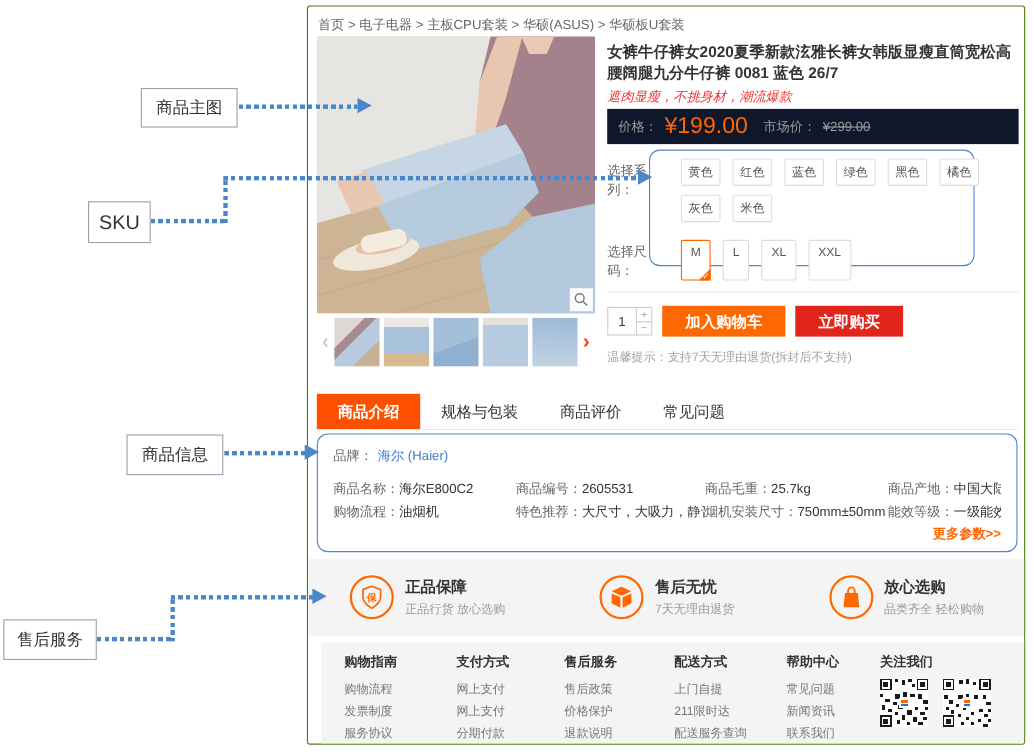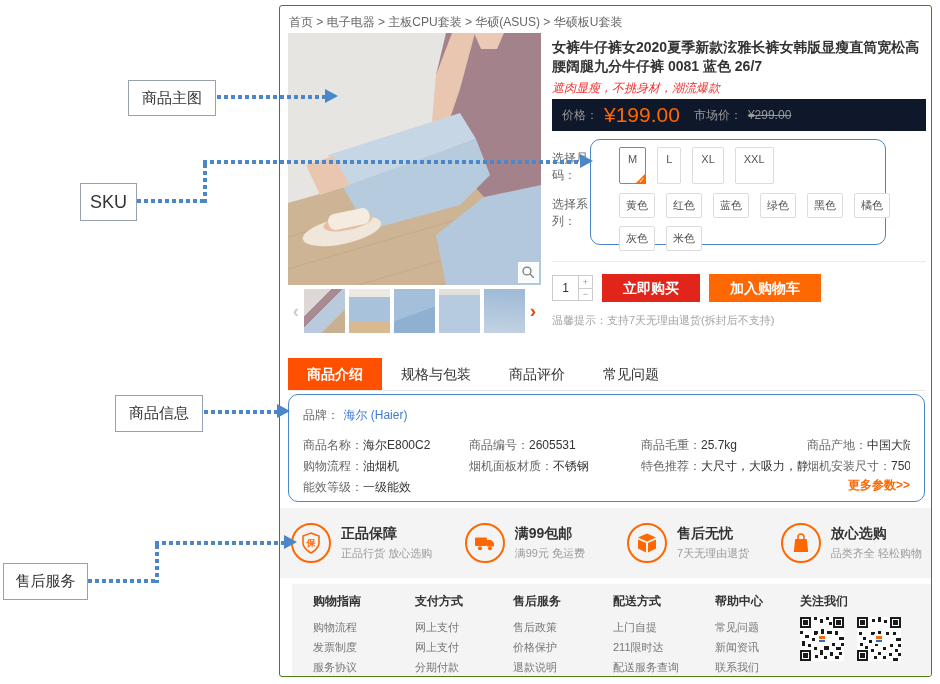--- a/index.html
+++ b/index.html
@@ -195,58 +195,58 @@
 
       <div class="price-bar">
         <span class="price-label">价格：</span>
         <span class="price-now">¥199.00</span>
         <span class="mkt-label" style="margin-left:8px;">市场价：</span>
         <span class="mkt-val">¥299.00</span>
       </div>
 
       <div class="sku-zone">
         <div class="sku-overlay"></div>
+        <div class="sku-row">
+          <div class="sku-label">选择系列：</div>
+          <div class="chips">
+            <span class="chip">黄色</span>
+            <span class="chip">红色</span>
+            <span class="chip">蓝色</span>
+            <span class="chip">绿色</span>
+            <span class="chip">黑色</span>
+            <span class="chip">橘色</span>
+            <span class="chip">灰色</span>
+            <span class="chip">米色</span>
+          </div>
+        </div>
         <div class="sku-row" style="margin-top:7px;">
           <div class="sku-label">选择尺码：</div>
           <div class="chips">
             <span class="chip size selected">
               <span>M</span>
               <i class="corner"></i>
               <i class="tick">✓</i>
             </span>
             <span class="chip size">L</span>
             <span class="chip size">XL</span>
             <span class="chip size">XXL</span>
           </div>
         </div>
-        <div class="sku-row">
-          <div class="sku-label">选择系列：</div>
-          <div class="chips">
-            <span class="chip">黄色</span>
-            <span class="chip">红色</span>
-            <span class="chip">蓝色</span>
-            <span class="chip">绿色</span>
-            <span class="chip">黑色</span>
-            <span class="chip">橘色</span>
-            <span class="chip">灰色</span>
-            <span class="chip">米色</span>
-          </div>
-        </div>
       </div>
 
       <div class="buy-row">
         <div class="qty">
           <div class="qty-val">1</div>
           <div class="qty-btns">
             <div class="qty-btn">+</div>
             <div class="qty-btn">−</div>
           </div>
         </div>
+        <button class="btn btn-cart">加入购物车</button>
         <button class="btn btn-buy">立即购买</button>
-        <button class="btn btn-cart">加入购物车</button>
       </div>
       <div class="buy-tip">温馨提示：支持7天无理由退货(拆封后不支持)</div>
     </div>
 
     <div class="tabs">
       <div class="tab active">商品介绍</div>
       <div class="tab">规格与包装</div>
       <div class="tab">商品评价</div>
       <div class="tab">常见问题</div>
     </div>
@@ -255,53 +255,38 @@
       <div>
         <span class="brand-label">品牌：</span>
         <span class="brand-link">海尔 (Haier)</span>
       </div>
       <div class="info-grid">
         <div class="info-cell"><span class="f-label">商品名称：</span><span class="f-value">海尔E800C2</span></div>
         <div class="info-cell"><span class="f-label">商品编号：</span><span class="f-value">2605531</span></div>
         <div class="info-cell"><span class="f-label">商品毛重：</span><span class="f-value">25.7kg</span></div>
         <div class="info-cell"><span class="f-label">商品产地：</span><span class="f-value">中国大陆</span></div>
         <div class="info-cell"><span class="f-label">购物流程：</span><span class="f-value">油烟机</span></div>
-        <div class="info-cell"><span class="f-label">烟机面板材质：</span><span class="f-value">不锈钢</span></div>
         <div class="info-cell"><span class="f-label">特色推荐：</span><span class="f-value">大尺寸，大吸力，静音...</span></div>
         <div class="info-cell"><span class="f-label">烟机安装尺寸：</span><span class="f-value">750mm±50mm (烟...</span></div>
         <div class="info-cell"><span class="f-label">能效等级：</span><span class="f-value">一级能效</span></div>
       </div>
       <div class="more-link">更多参数&gt;&gt;</div>
     </div>
 
     <div class="services">
       <div class="svc">
         <div class="svc-icon">
           <svg width="24" height="24" viewBox="0 0 24 24">
             <path d="M12 2 L20 5 V12 C20 17.5 12 22 12 22 C12 22 4 17.5 4 12 V5 Z" fill="none" stroke="#ff6700" stroke-width="1.6"></path>
             <text x="12" y="15" font-size="9" fill="#ff6700" text-anchor="middle" font-weight="bold">保</text>
           </svg>
         </div>
         <div>
           <div class="svc-title">正品保障</div>
           <div class="svc-desc">正品行货 放心选购</div>
-        </div>
-      </div>
-      <div class="svc">
-        <div class="svc-icon">
-          <svg width="24" height="24" viewBox="0 0 24 24" fill="#ff6700">
-            <rect x="2" y="6.5" width="12" height="8.5" rx="1"></rect>
-            <path d="M14 9 h4.2 L21 12 v3.5 h-7 z"></path>
-            <circle cx="7" cy="17.3" r="2"></circle>
-              <circle cx="17" cy="17.3" r="2"></circle>
-          </svg>
-        </div>
-        <div>
-          <div class="svc-title">满99包邮</div>
-          <div class="svc-desc">满99元 免运费</div>
         </div>
       </div>
       <div class="svc">
         <div class="svc-icon">
           <svg width="24" height="24" viewBox="0 0 24 24" fill="#ff6700">
             <path d="M12 2.5 L21 6.5 12 10.5 3 6.5 z"></path>
             <path d="M3 8.5 L11 12 V21.5 L3 17.5 z"></path>
             <path d="M21 8.5 L13 12 V21.5 l8 -4 z"></path>
           </svg>
         </div>

